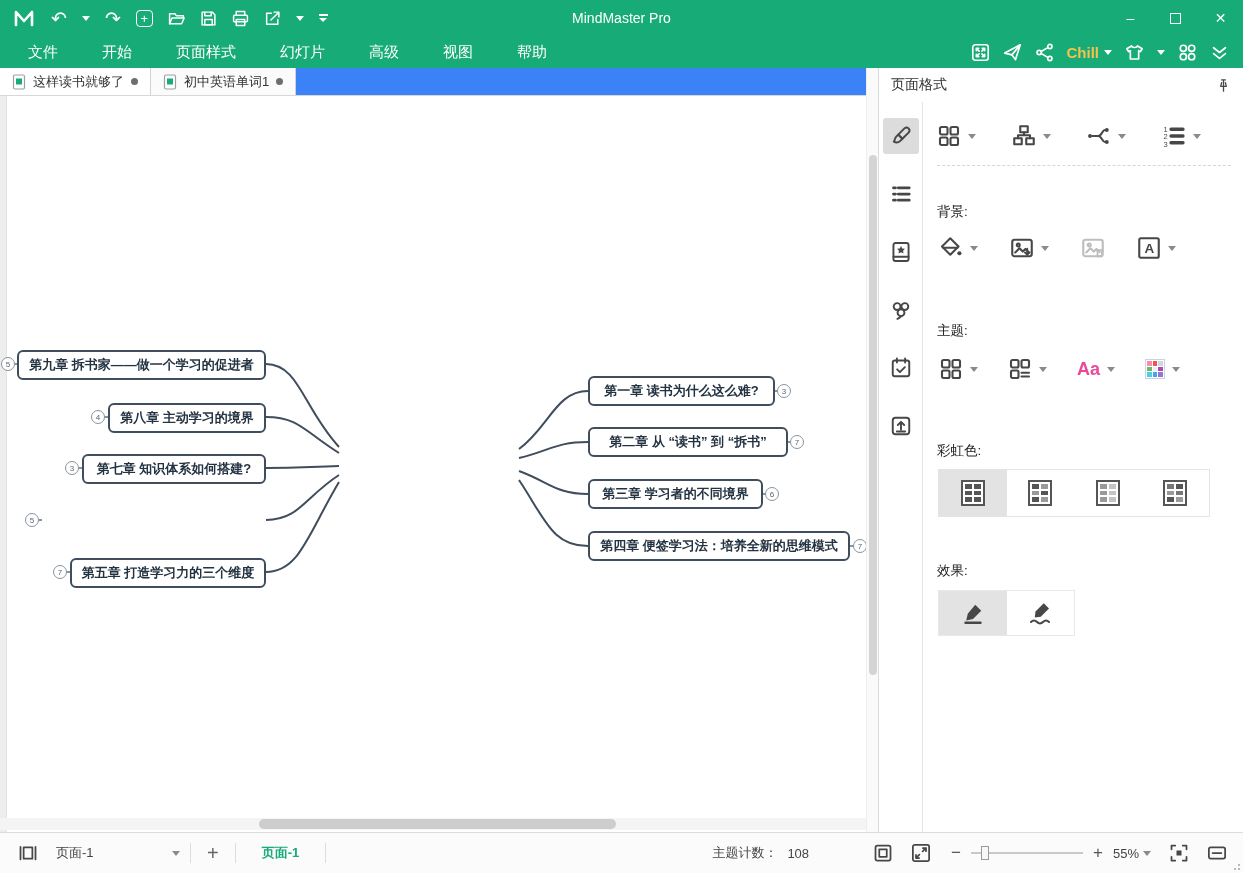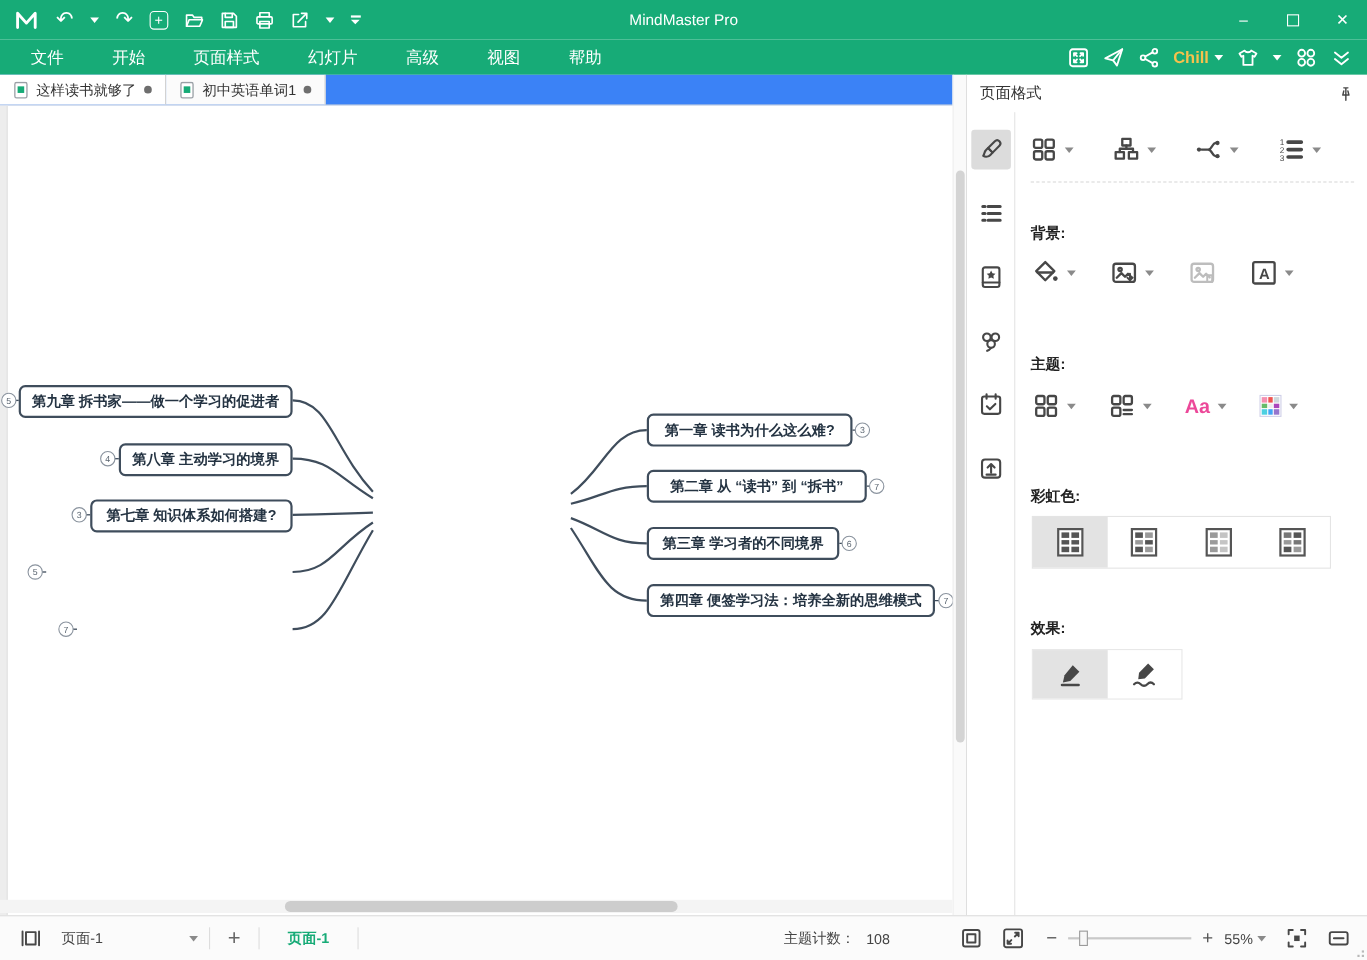--- a/index.html
+++ b/index.html
@@ -49,21 +49,21 @@
   .panel-header{height:34px;display:flex;align-items:center;padding:0 12px;font-size:14px;color:#333}
   .panel-header .pin{margin-left:auto}
   .panel-body{flex:1;display:flex}
   .strip{width:44px;border-right:1px solid #e4e4e4;display:flex;flex-direction:column;align-items:center;padding-top:16px}
   .strip-item{width:36px;height:36px;display:flex;align-items:center;justify-content:center;border-radius:3px;margin-bottom:22px}
   .strip-item.active{background:#dcdcdc}
   .content{flex:1;position:relative}
   .icon-group{display:flex;align-items:center;gap:7px}
   .row1{position:absolute;left:14px;top:22px;display:flex;gap:36px}
   .dashed{position:absolute;left:14px;right:12px;top:63px;border-top:1px dashed #d6d6d6}
-  .sec-label{position:absolute;left:14px;font-size:13.5px;font-weight:700;color:#222}
+  .sec-label{position:absolute;left:14px;font-size:13.5px;font-weight:400;color:#222}
   .bgrow{position:absolute;left:16px;top:134px;display:flex;gap:32px;align-items:center}
   .themerow{position:absolute;left:16px;top:255px;display:flex;gap:30px;align-items:center}
   .Aa{font-size:18px;color:#ec4899;font-weight:600;line-height:1}
   .palette{width:20px;height:20px;border:1px solid #cfcfe8;display:grid;grid-template-columns:repeat(3,1fr);gap:1px;padding:1px;background:#fff}
   .palette div{width:100%;height:100%}
   .rbox{position:absolute;left:15px;top:367px;width:272px;height:48px;border:1px solid #e4e4e4;display:flex;background:#fff}
   .rcell{width:68px;display:flex;align-items:center;justify-content:center}
   .rcell.sel{background:#e3e3e3}
   .rgrid{width:24px;height:26px;border:2px solid #555;display:grid;grid-template-columns:1fr 1fr;gap:2px;padding:2px;background:#fff}
   .effbox{position:absolute;left:15px;top:488px;width:137px;height:46px;border:1px solid #e8e8e8;display:flex;background:#fff}
@@ -226,20 +226,21 @@
       </svg>
 
 
       <div class="mnode" style="left:588px;top:331px;width:200px">第二章 从 “读书” 到 “拆书”</div>
       <div class="mnode" style="left:588px;top:280px;width:187px">第一章 读书为什么这么难?</div>
       <div class="mnode" style="left:588px;top:383px;width:175px">第三章 学习者的不同境界</div>
       <div class="mnode" style="left:588px;top:435px;width:262px">第四章 便签学习法：培养全新的思维模式</div>
       <div class="mnode" style="left:17px;top:254px;width:249px">第九章 拆书家——做一个学习的促进者</div>
       <div class="mnode" style="left:108px;top:307px;width:158px">第八章 主动学习的境界</div>
       <div class="mnode" style="left:82px;top:358px;width:184px">第七章 知识体系如何搭建?</div>
+      <div class="mnode" style="left:70px;top:462px;width:196px">第五章 打造学习力的三个维度</div>
 
       <div class="badge" style="left:777px;top:288px">3</div>
       <div class="badge" style="left:790px;top:339px">7</div>
       <div class="badge" style="left:765px;top:391px">6</div>
       <div class="badge" style="left:853px;top:443px">7</div>
       <div class="badge" style="left:1px;top:261px">5</div>
       <div class="badge" style="left:91px;top:314px">4</div>
       <div class="badge" style="left:65px;top:365px">3</div>
       <div class="badge" style="left:25px;top:417px">5</div>
       <div class="badge" style="left:53px;top:469px">7</div>

